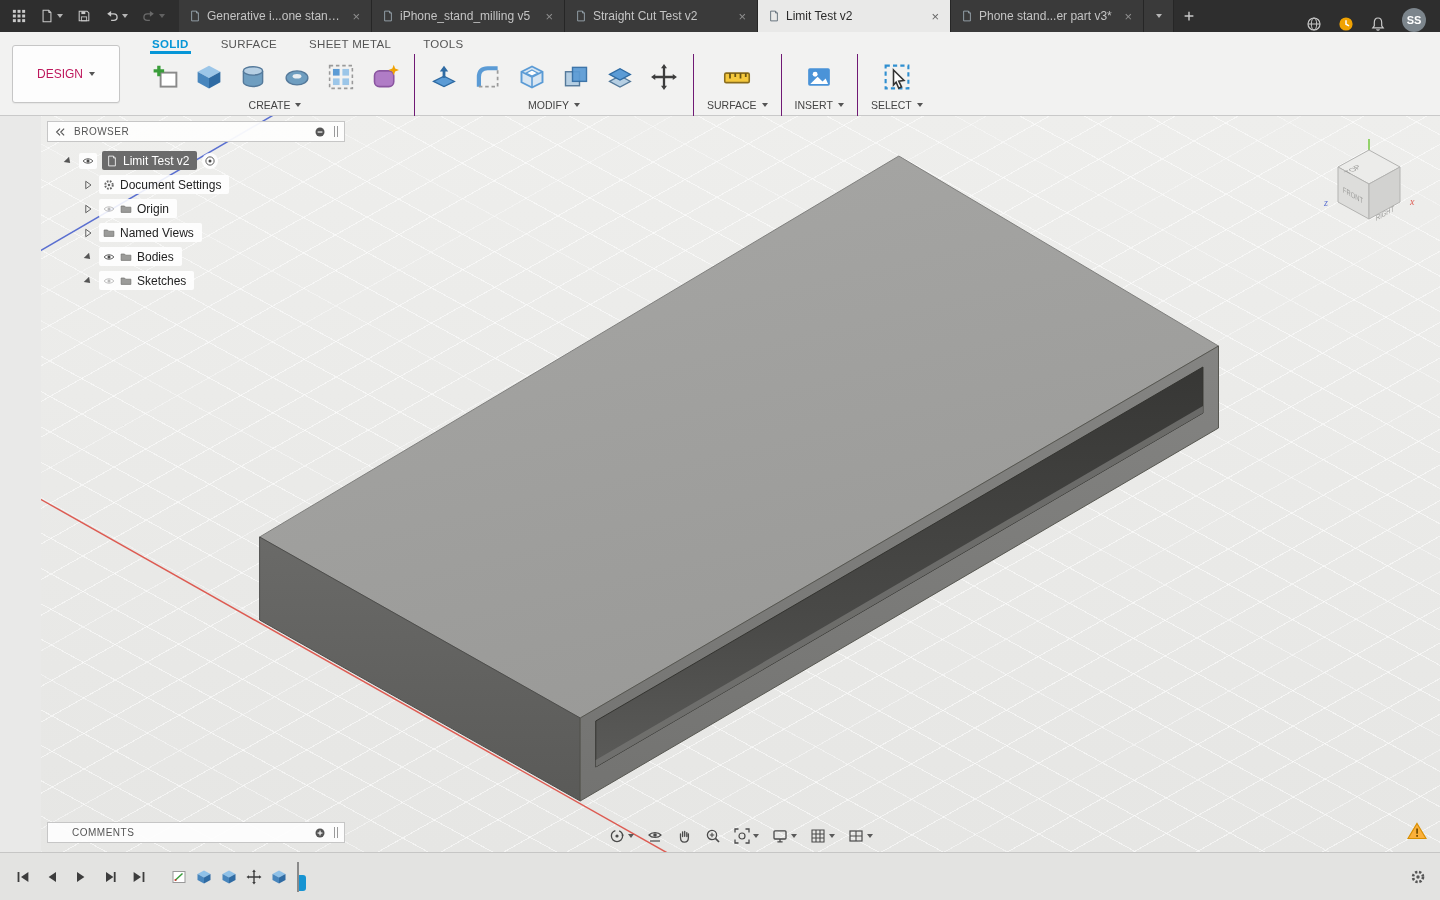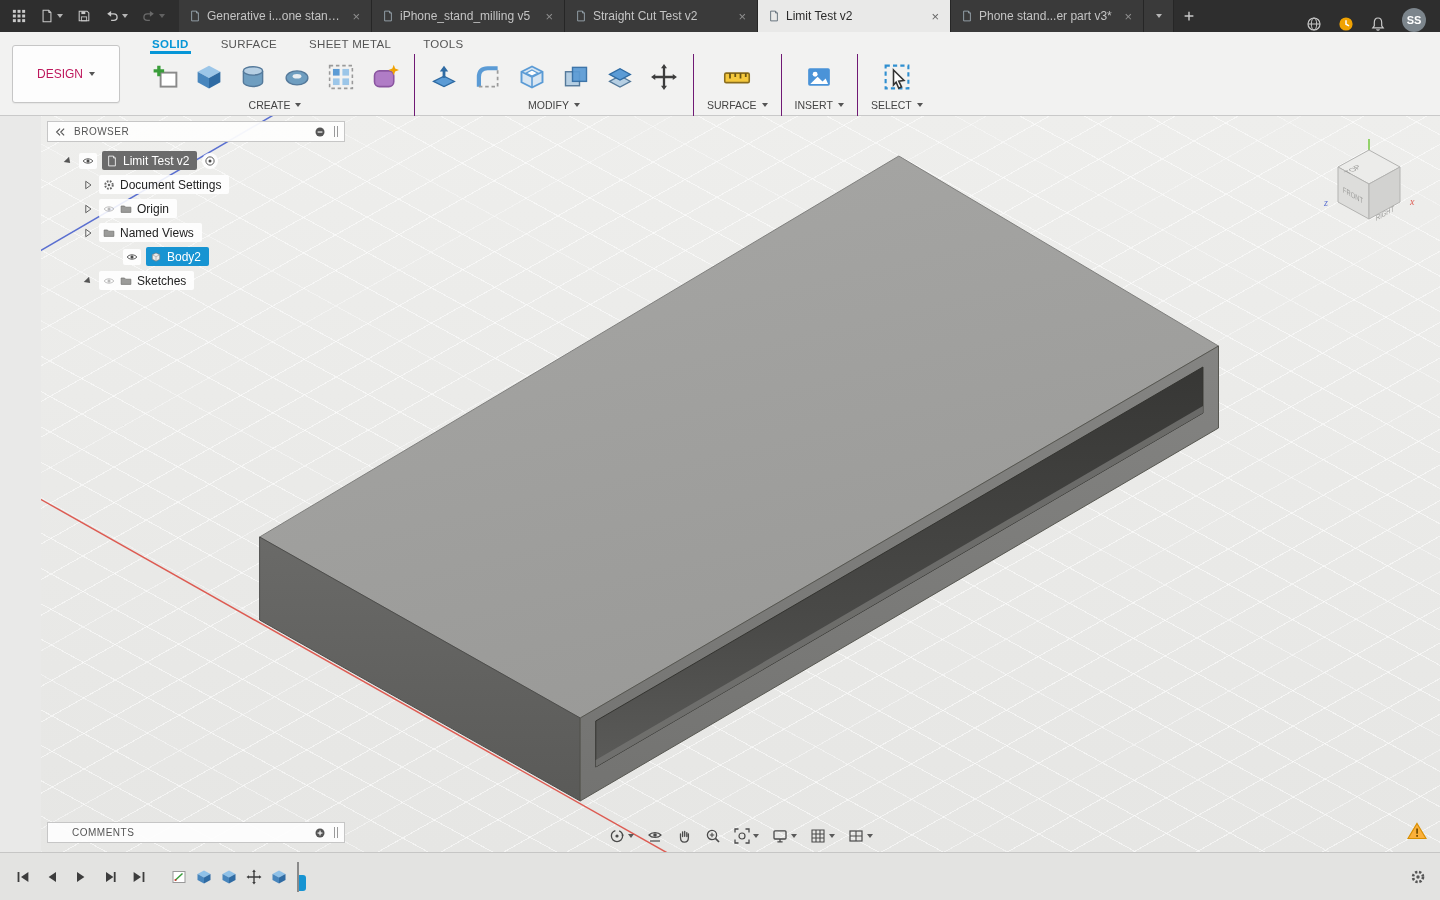--- a/index.html
+++ b/index.html
@@ -738,35 +738,37 @@
               </svg>
             </span>
           <span class="pill">
             <svg class="i12">
                 <use href="#sym-folder"></use>
               </svg>
             <span class="lbl">Named Views</span>
           </span>
         </div>
 
-
-        <div class="trow lvl2">
-          <span class="tw none"></span>
-          <span class="chip">
+        <div class="trow lvl1">
+          <span class="tw open">
               <svg class="i12">
+                <use href="#sym-tri-f"></use>
+              </svg>
+            </span>
+          <span class="pill">
+            <svg class="i12">
                 <use href="#sym-eye"></use>
               </svg>
-            </span>
-          <span class="pill sel">
             <svg class="i12">
-                <use href="#sym-body"></use>
-              </svg>
-            <span class="lbl">Body2</span>
+                <use href="#sym-folder"></use>
+              </svg>
+            <span class="lbl">Bodies</span>
           </span>
         </div>
+
 
         <div class="trow lvl1">
           <span class="tw open">
               <svg class="i12">
                 <use href="#sym-tri-f"></use>
               </svg>
             </span>
           <span class="pill">
             <svg class="i12 dim">
                 <use href="#sym-eye"></use>

